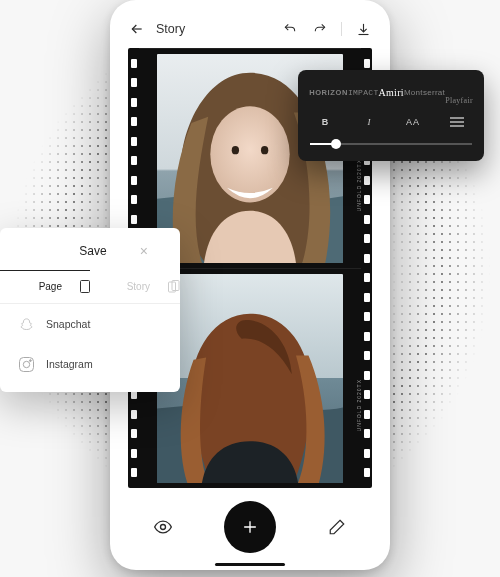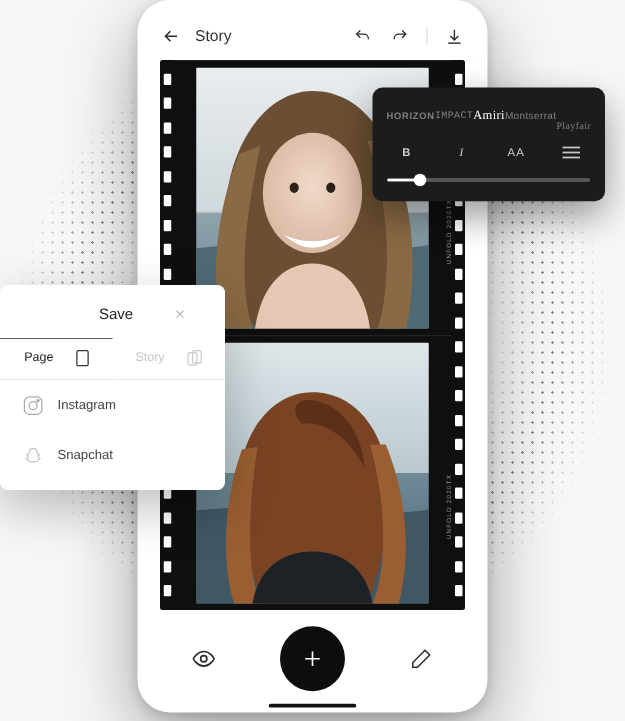--- a/index.html
+++ b/index.html
@@ -44,21 +44,21 @@
   .slider{position:relative;height:2px;background:#fff;margin-top:14px;border-radius:2px;}
   .slider .fill{position:absolute;left:0;top:0;bottom:0;width:16%;background:#fff;}
   .slider .rest{position:absolute;left:16%;right:0;top:0;bottom:0;background:#555;}
   .slider .knob{position:absolute;left:16%;top:50%;width:10px;height:10px;background:#fff;border-radius:50%;transform:translate(-50%,-50%);}
   
   .savepanel{position:absolute;left:0;top:228px;width:180px;background:#fff;border-radius:6px;box-shadow:0 14px 40px rgba(0,0,0,.25);padding:16px 0 8px;}
   .savepanel .hdr{display:flex;align-items:center;padding:0 32px 12px;}
   .savepanel .hdr .t{flex:1;text-align:center;font-size:12px;color:#222;}
   .closex{color:#bbb;font-size:14px;line-height:1;}
   .tabs{display:flex;}
-  .tab{flex:1;display:flex;align-items:center;justify-content:center;gap:18px;height:34px;font-size:10px;color:#222;border-bottom:1px solid #eee;}
+  .tab{flex:1;display:flex;align-items:center;justify-content:flex-end;gap:18px;height:34px;font-size:10px;color:#222;border-bottom:1px solid #eee;}
   .tab.inactive{color:#c7c7c7;}
   .tab.active{box-shadow:0 1px 0 #222 inset,0 -1px 0 transparent;}
   .dest{display:flex;align-items:center;gap:12px;height:40px;padding:0 18px;font-size:10.5px;color:#444;}
   .dest .dico{width:16px;height:16px;display:flex;align-items:center;justify-content:center;}
   svg{overflow:visible;}
 </style>
 </head>
 <body>
 
 <div class="spray"></div>
@@ -280,29 +280,29 @@
       <span>Story</span>
       <svg width="12" height="13" viewBox="0 0 12 13" fill="none" stroke="#ccc" stroke-width="1">
           <rect x="0.5" y="2" width="7" height="10" rx="1"></rect>
           <rect x="4" y="0.5" width="7" height="10" rx="1"></rect>
         </svg>
     </div>
   </div>
 
   <div class="dest">
     <span class="dico">
+      <svg width="15" height="15" viewBox="0 0 24 24" fill="none" stroke="#bbb" stroke-width="1.3">
+          <path d="M12 3c3 0 5 2 5 5 0 1 0 2 1 2s2 0 2 1-2 1-2 2 3 2 3 3-3 1-3 2-2 2-6 2-6-1-6-2-3-1-3-2 3-2 3-3-2-1-2-2 1-1 2-1 1-1 1-2c0-3 2-5 5-5z"></path>
+        </svg>
+    </span>
+    <span>Snapchat</span>
+  </div>
+  <div class="dest">
+    <span class="dico">
       <svg width="15" height="15" viewBox="0 0 15 15" fill="none" stroke="#aaa" stroke-width="1">
           <rect x="0.5" y="0.5" width="14" height="14" rx="4"></rect>
           <circle cx="7.5" cy="7.5" r="3.2"></circle>
           <circle cx="11.4" cy="3.6" r="0.9" fill="#aaa"></circle>
         </svg>
     </span>
     <span>Instagram</span>
   </div>
-  <div class="dest">
-    <span class="dico">
-      <svg width="15" height="15" viewBox="0 0 24 24" fill="none" stroke="#bbb" stroke-width="1.3">
-          <path d="M12 3c3 0 5 2 5 5 0 1 0 2 1 2s2 0 2 1-2 1-2 2 3 2 3 3-3 1-3 2-2 2-6 2-6-1-6-2-3-1-3-2 3-2 3-3-2-1-2-2 1-1 2-1 1-1 1-2c0-3 2-5 5-5z"></path>
-        </svg>
-    </span>
-    <span>Snapchat</span>
-  </div>
 </div>
 
 </body></html>

